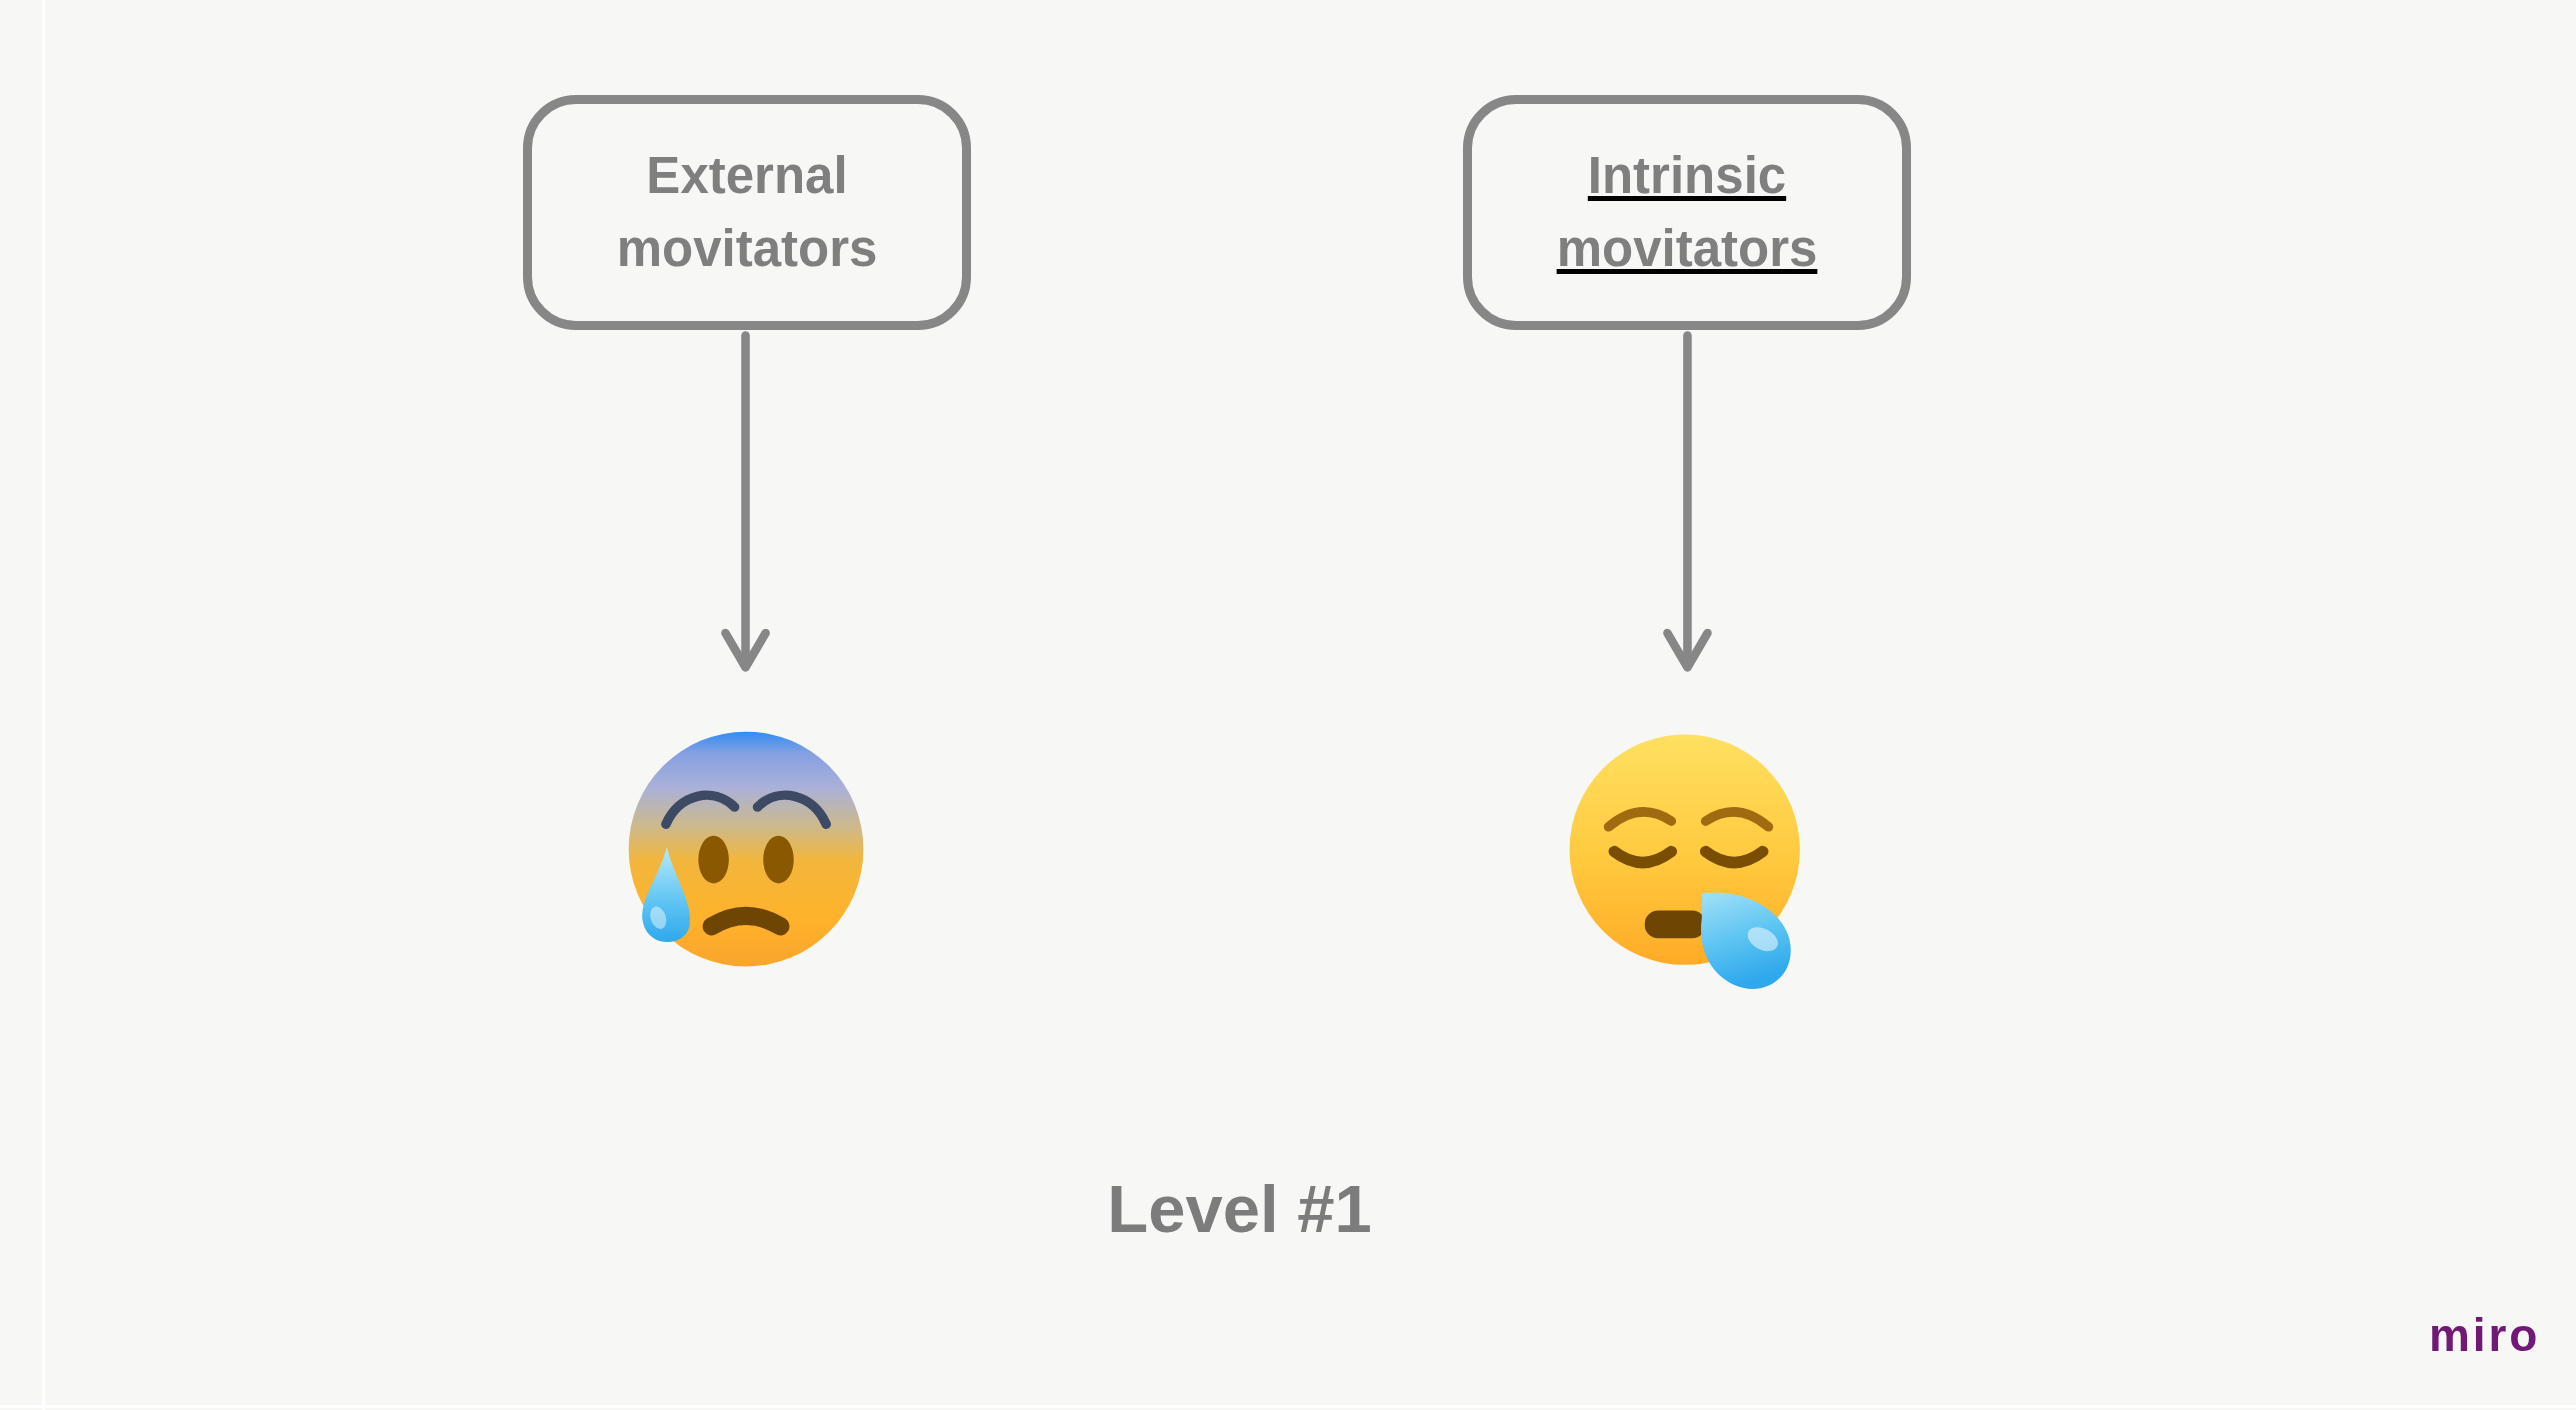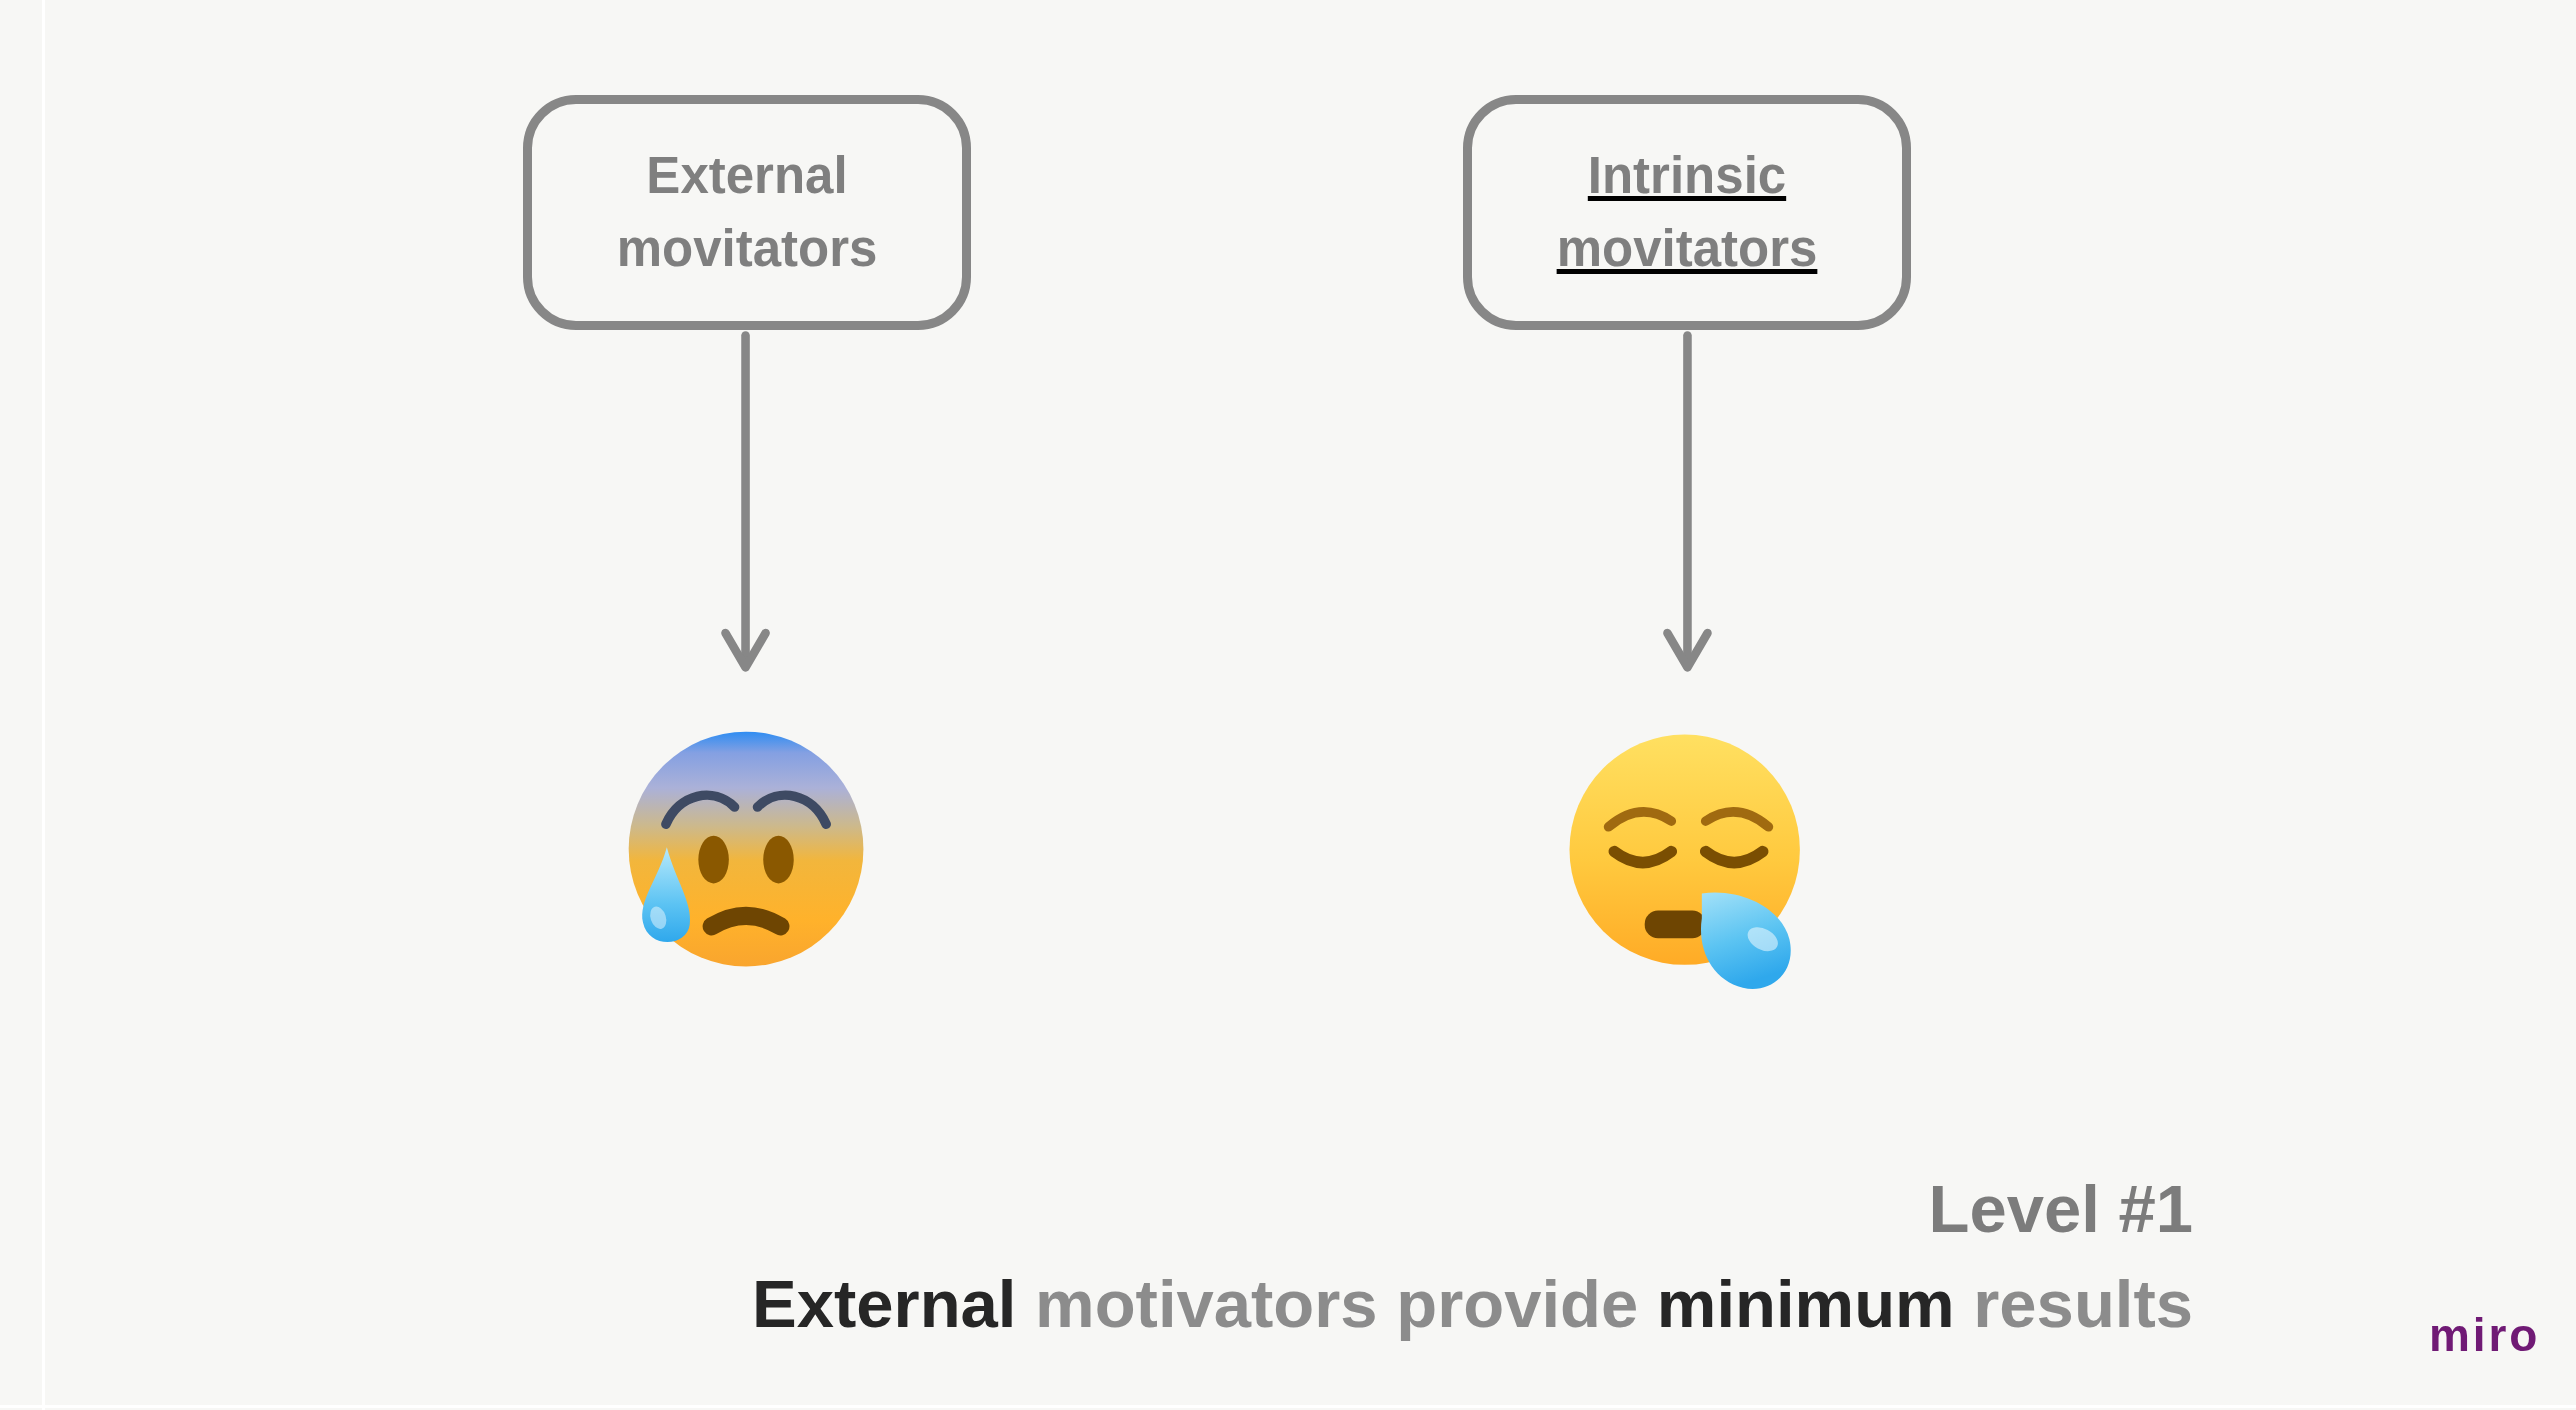--- a/index.html
+++ b/index.html
@@ -59,21 +59,21 @@
     position: absolute;
   }
   .emoji--anxious { left: 622px; top: 723px; width: 250px; height: 254px; }
   .emoji--sleepy  { left: 1559px; top: 724px; width: 259px; height: 278px; }
   
   .caption {
     position: absolute;
     left: 286px;
     top: 1161px;
     width: 1907px;
-    text-align: right;
+    text-align: center;
     font-weight: bold;
     font-size: 67px;
     line-height: 1.42;
   }
   .caption-line1 { color: #7c7c7c; }
   .caption-line2 { color: #8c8c8c; }
   .caption-line2 .muted  { color: #8c8c8c; }
   .caption-line2 .strong { color: #262626; }
   
   .watermark {
@@ -168,21 +168,18 @@
     <path d="M 154 134 Q 184 157 214 134" stroke="#7a4e02" stroke-width="12" fill="none" stroke-linecap="round"></path>
 
     <rect x="90" y="196" width="64" height="29" rx="14" fill="#6e4502"></rect>
 
     <path d="M 150 178 C 192 172 234 194 242 226 C 250 261 222 284 193 277 C 161 269 145 237 150 204 Z" fill="url(#dropGrad2)"></path>
     <ellipse cx="214" cy="226" rx="17" ry="11" fill="rgba(255,255,255,0.5)" transform="rotate(28 214 226)"></ellipse>
   </svg>
 
   <div class="caption">
     <div class="caption-line1">Level #1</div>
-    <div class="caption-line2">
-      <span class="strong">External </span><span class="muted">motivators provide </span><span class="strong">minimum </span><span class="muted">results</span>
-    </div>
   </div>
 
   <div class="watermark">miro</div>
 
 </div>
 
 
 </body></html>

